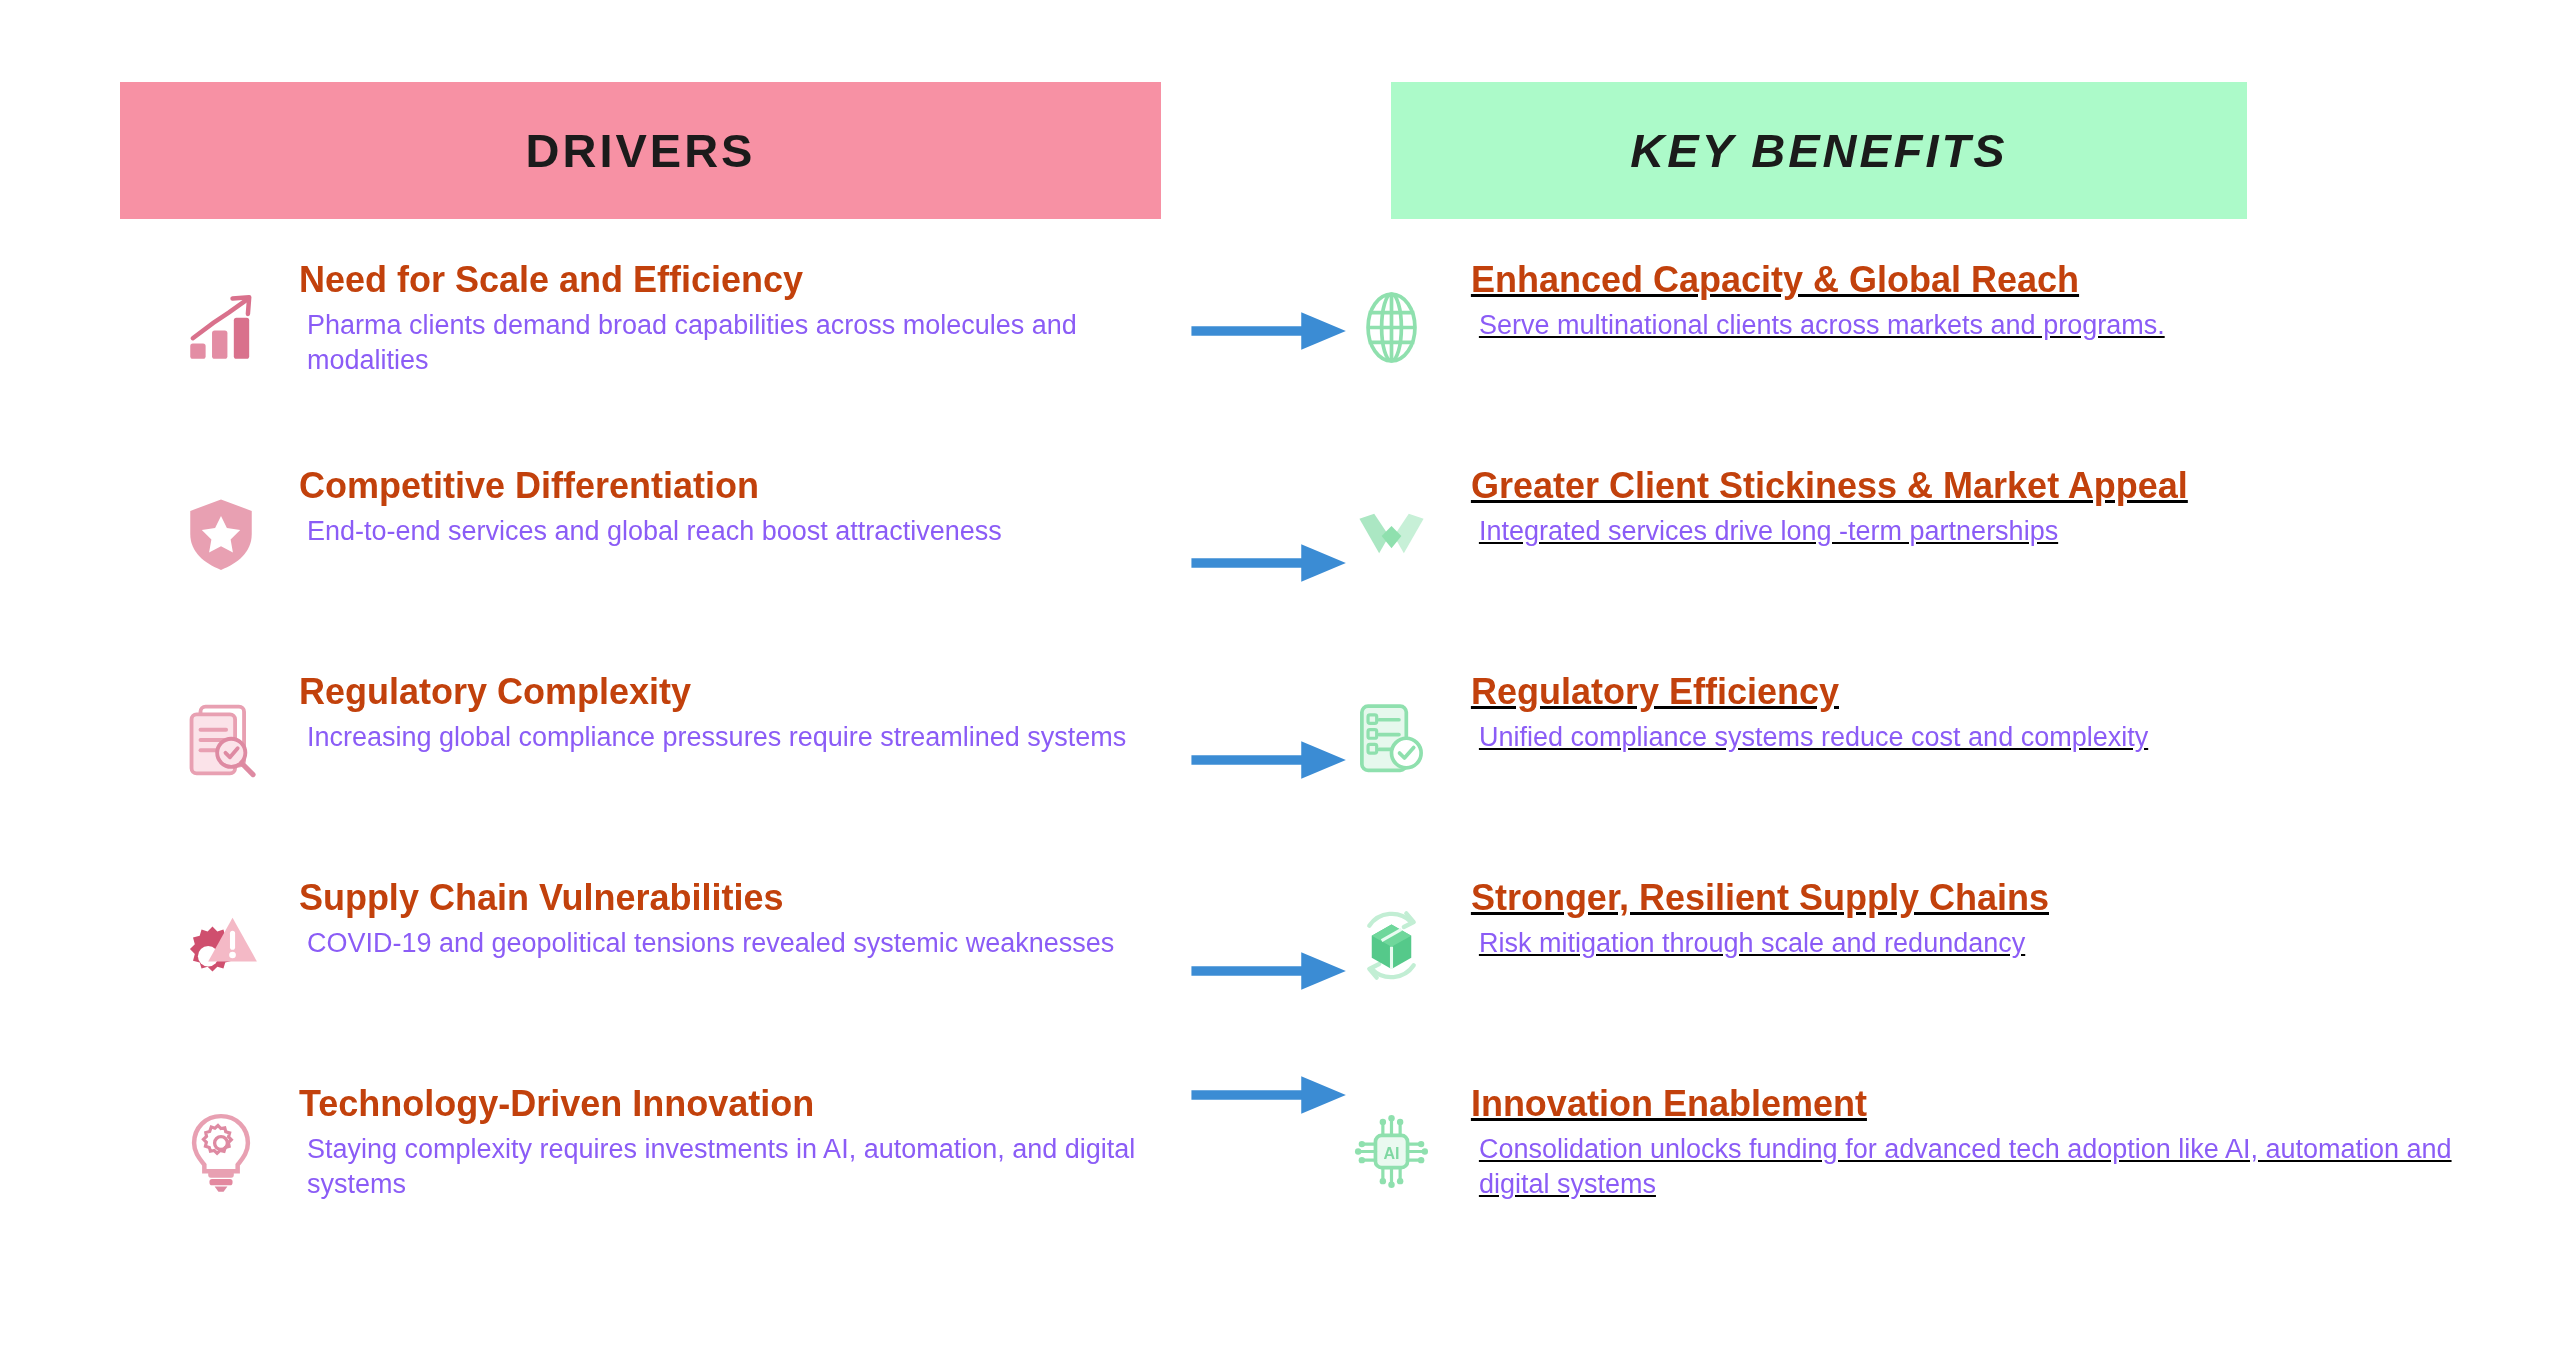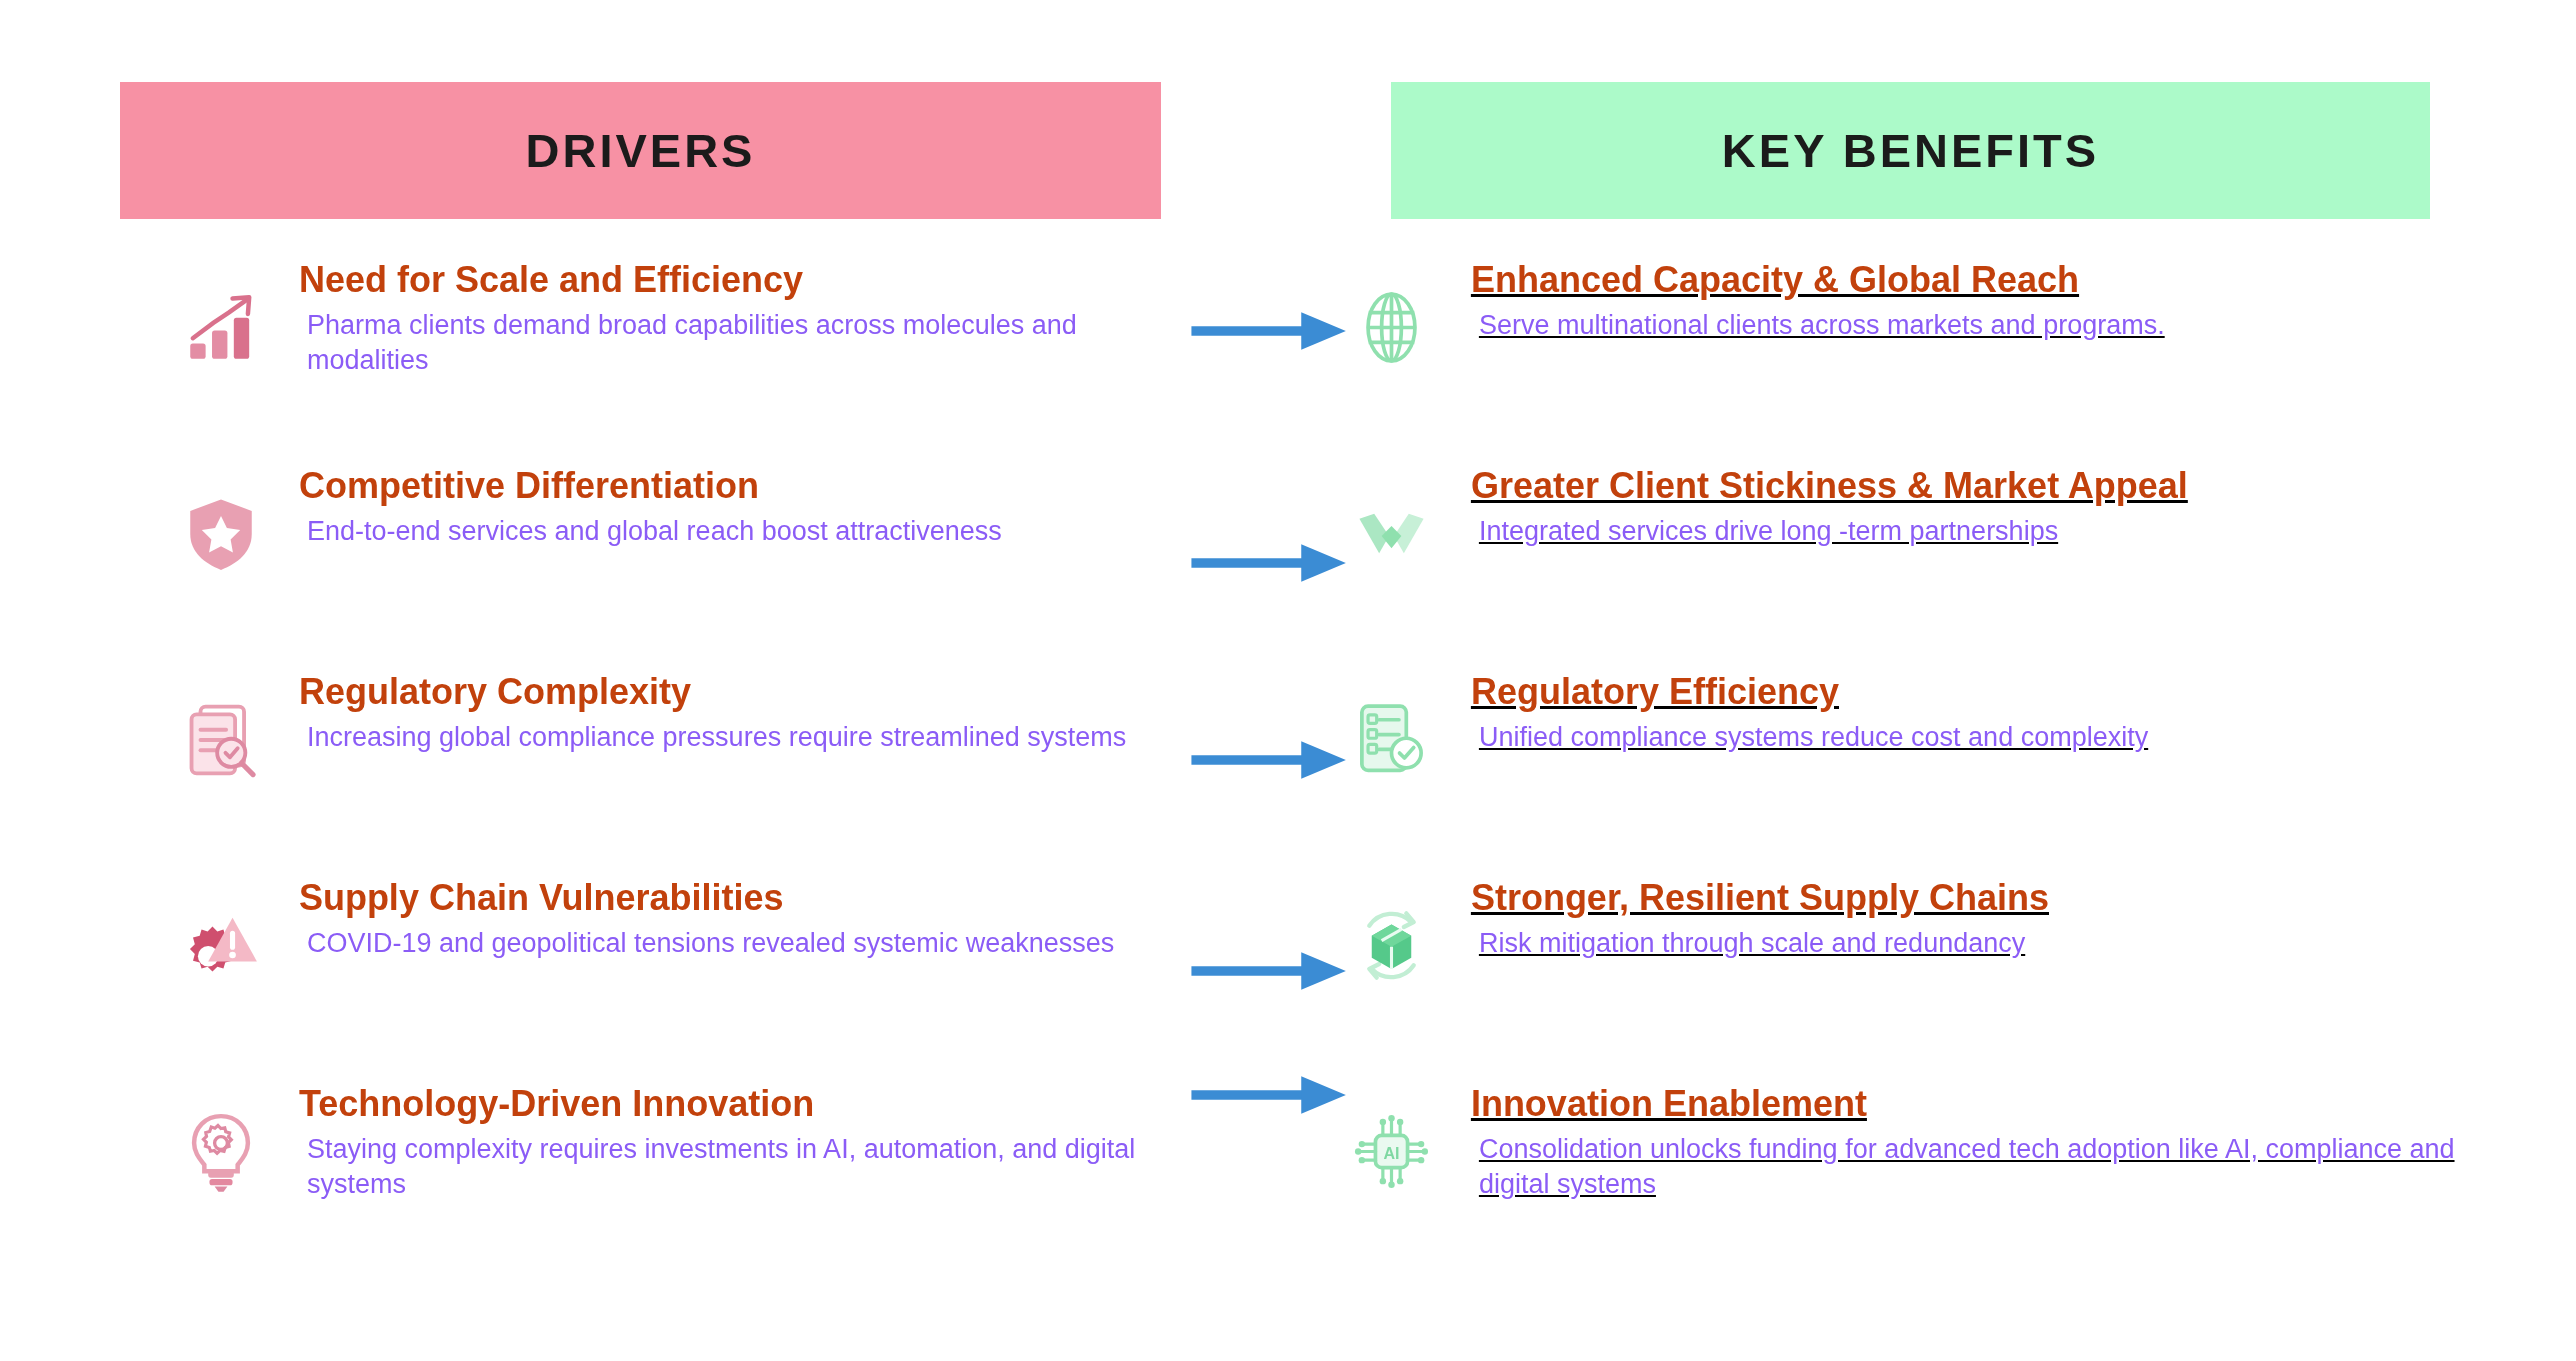--- a/index.html
+++ b/index.html
@@ -39,22 +39,23 @@
     align-items: center;
     justify-content: center;
   }
   .hdr-drivers {
     left: 120px;
     width: 1041px;
     background: #F791A4;
   }
   .hdr-benefits {
     left: 1391px;
-    width: 1039px;
+    width: 856px;
     background: #ACFAC9;
+    font-style: italic;
   }
   .hdr-label {
     font-size: 47px;
     font-weight: 700;
     letter-spacing: 3px;
     color: #1b1b1b;
     white-space: nowrap;
   }
 
   
@@ -324,21 +325,21 @@
               <circle cx="5" cy="32" r="2.6"></circle>
               <circle cx="8" cy="39" r="2.6"></circle>
             <circle cx="56" cy="26" r="2.6"></circle>
               <circle cx="59" cy="32" r="2.6"></circle>
               <circle cx="56" cy="39" r="2.6"></circle>
           </g>
         </svg>
       </div>
       <div class="text-cell">
         <p class="row-title">Innovation Enablement</p>
-        <p class="row-desc">Consolidation unlocks funding for advanced tech adoption like AI, compliance and digital systems</p>
+        <p class="row-desc">Consolidation unlocks funding for advanced tech adoption like AI, automation and digital systems</p>
       </div>
     </div>
 
   </div>
 
   <div class="arrows">
     <div class="arrow arr-0">
       <svg width="163" height="52" viewBox="0 0 190 60">
           <line x1="4" y1="30" x2="140" y2="30" stroke="#3B8CD4" stroke-width="11"></line>
           <path d="M132 8 L184 30 L132 52 Z" fill="#3B8CD4"></path>

